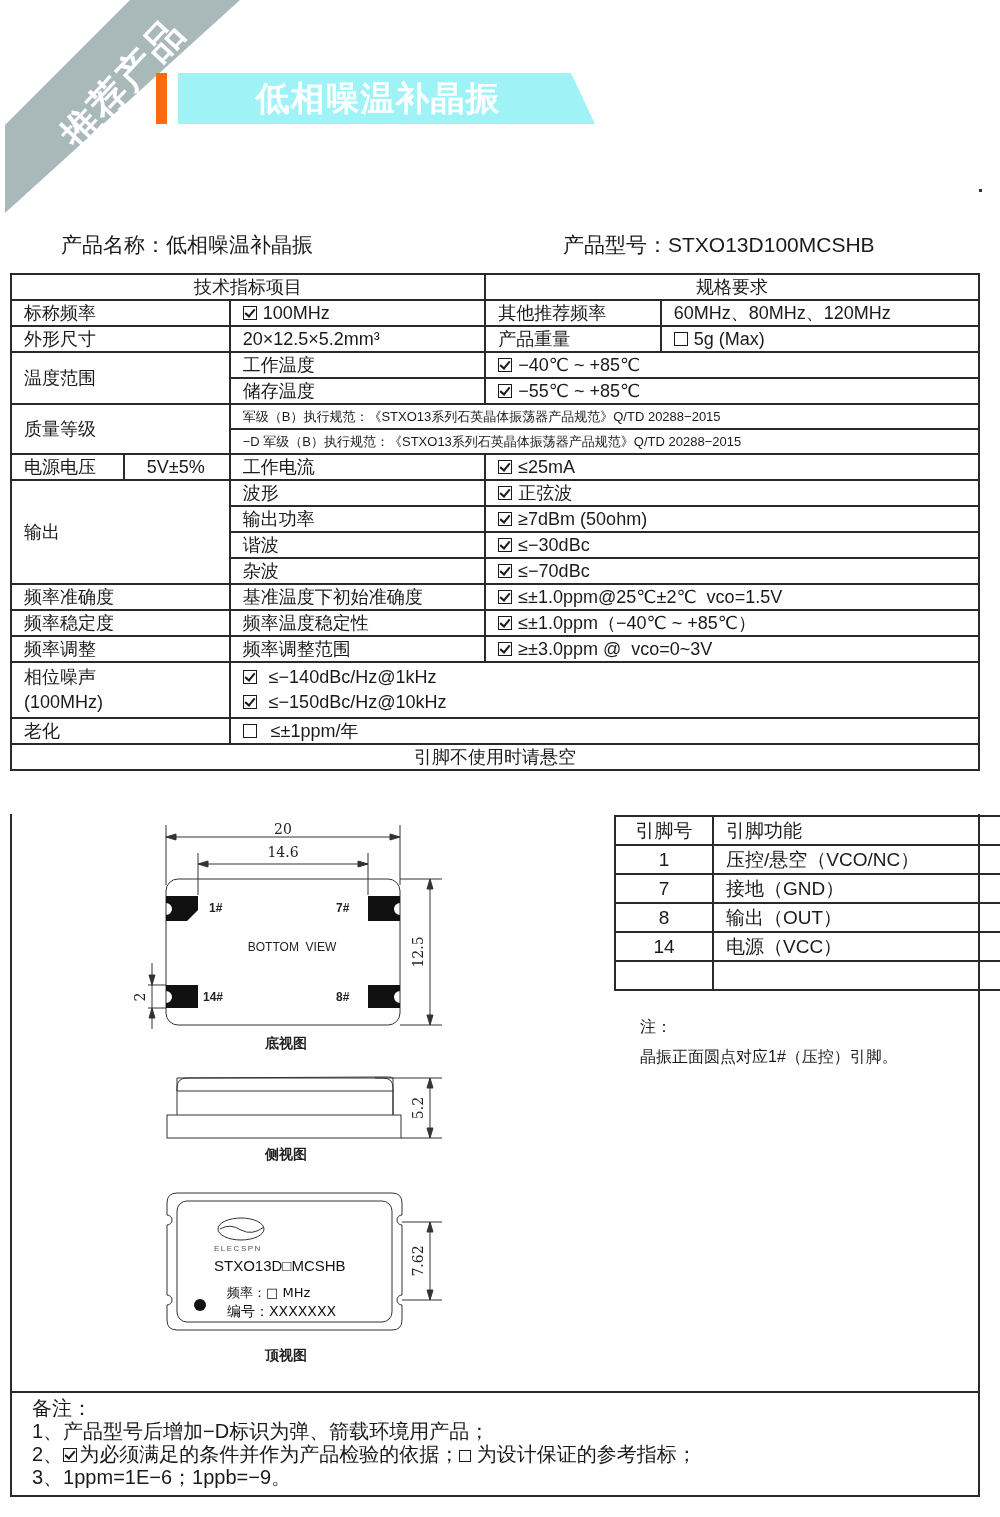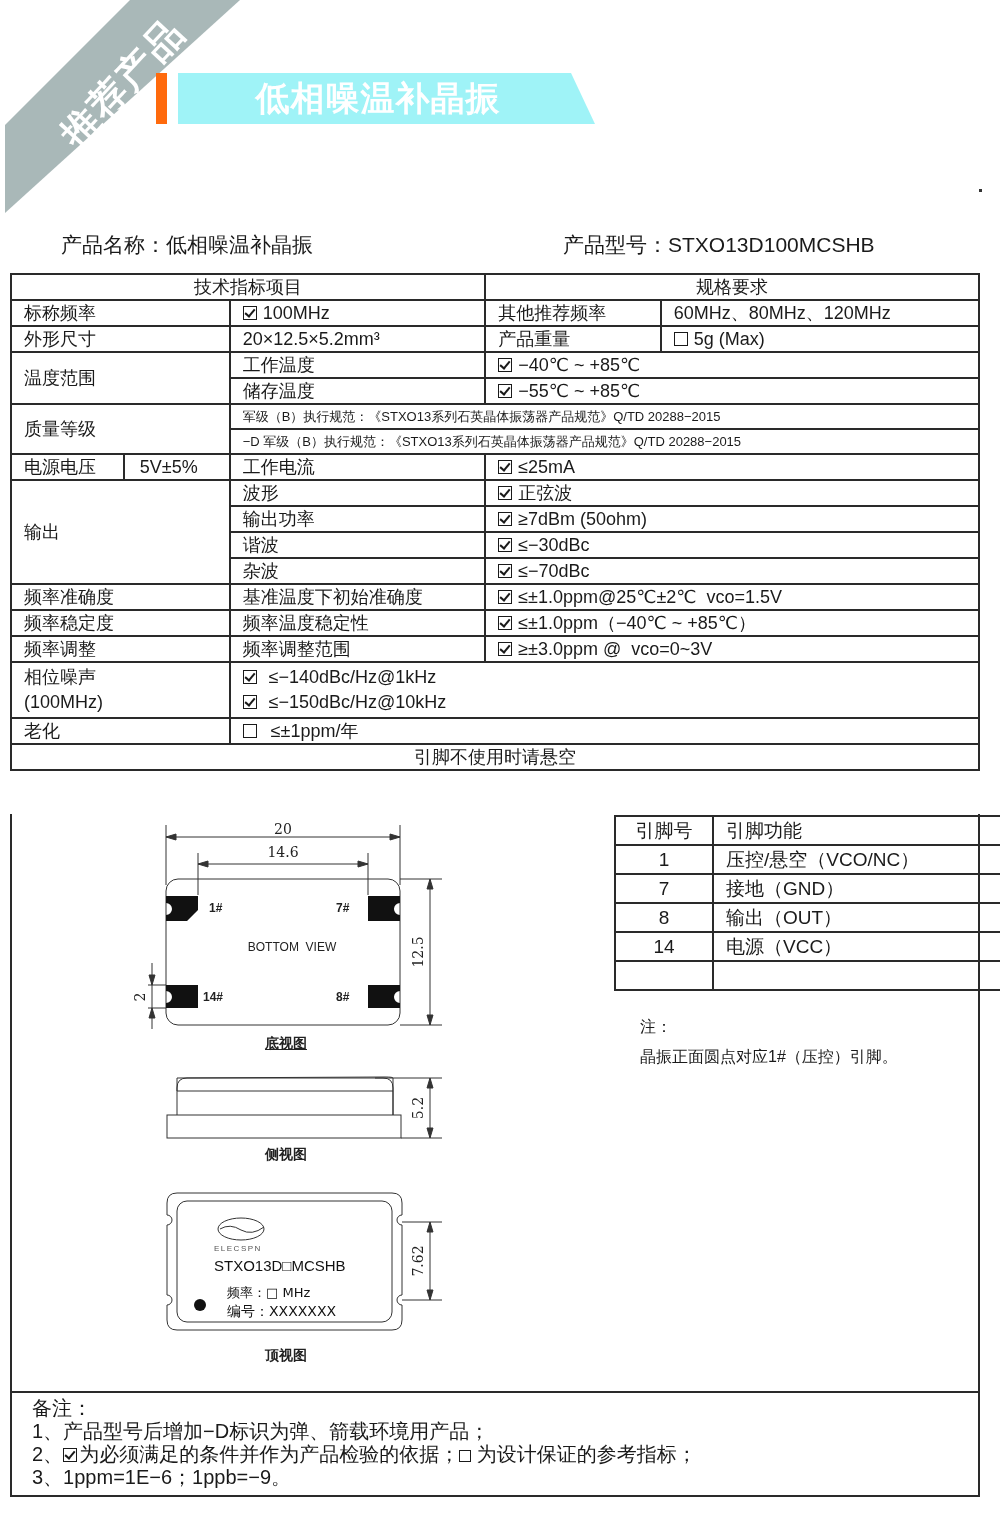--- a/index.html
+++ b/index.html
@@ -108,21 +108,21 @@
   </tr>
   <tr>
     <td colspan="2" rowspan="2">质量等级</td>
     <td colspan="3" class="sm">军级（B）执行规范：《STXO13系列石英晶体振荡器产品规范》Q/TD 20288−2015</td>
   </tr>
   <tr>
     <td colspan="3" class="sm">−D 军级（B）执行规范：《STXO13系列石英晶体振荡器产品规范》Q/TD 20288−2015</td>
   </tr>
   <tr>
     <td>电源电压</td>
-    <td style="padding-left:15px">5V±5%</td>
+    <td style="padding-left:22px">5V±5%</td>
     <td>工作电流</td>
     <td colspan="2"><span class="chk on"></span><span>≤25mA</span></td>
   </tr>
   <tr>
     <td colspan="2" rowspan="4">输出</td>
     <td>波形</td>
     <td colspan="2"><span class="chk on"></span><span>正弦波</span></td>
   </tr>
   <tr>
     <td>输出功率</td>
@@ -240,21 +240,21 @@
     <path d="M90,414 Q100,408 111,415 Q122,421 134,412"></path>
   </g>
   <circle cx="70" cy="490" r="6" fill="#111"></circle>
   <text x="84" y="436" style="font-size:8px; letter-spacing:1.5px; fill:#555; font-family:'Liberation Sans',sans-serif">ELECSPN</text>
   <text x="84" y="456" style="font-size:15px; fill:#111; font-family:'Liberation Sans',sans-serif">STXO13D□MCSHB</text>
   <text x="97" y="482" style="font-size:13px; fill:#111; font-family:'DejaVu Sans',sans-serif">频率：□ MHz</text>
   <text x="97" y="501" style="font-size:14px; fill:#111; font-family:'DejaVu Sans',sans-serif">编号：XXXXXXX</text>
   <text class="dim-text" x="0" y="0" transform="translate(293,446) rotate(-90)" text-anchor="middle">7.62</text>
 </svg>
 
-<div class="view-caption" style="left:265px; top:1035px;text-decoration:underline;">底视图</div>
+<div class="view-caption" style="left:265px; top:1035px;">底视图</div>
 <div class="view-caption" style="left:265px; top:1146px;">侧视图</div>
 <div class="view-caption" style="left:265px; top:1347px;">顶视图</div>
 
 <table class="pins">
   <tbody>
       <tr>
     <td class="num">引脚号</td>
     <td>引脚功能</td>
   </tr>
   <tr>

